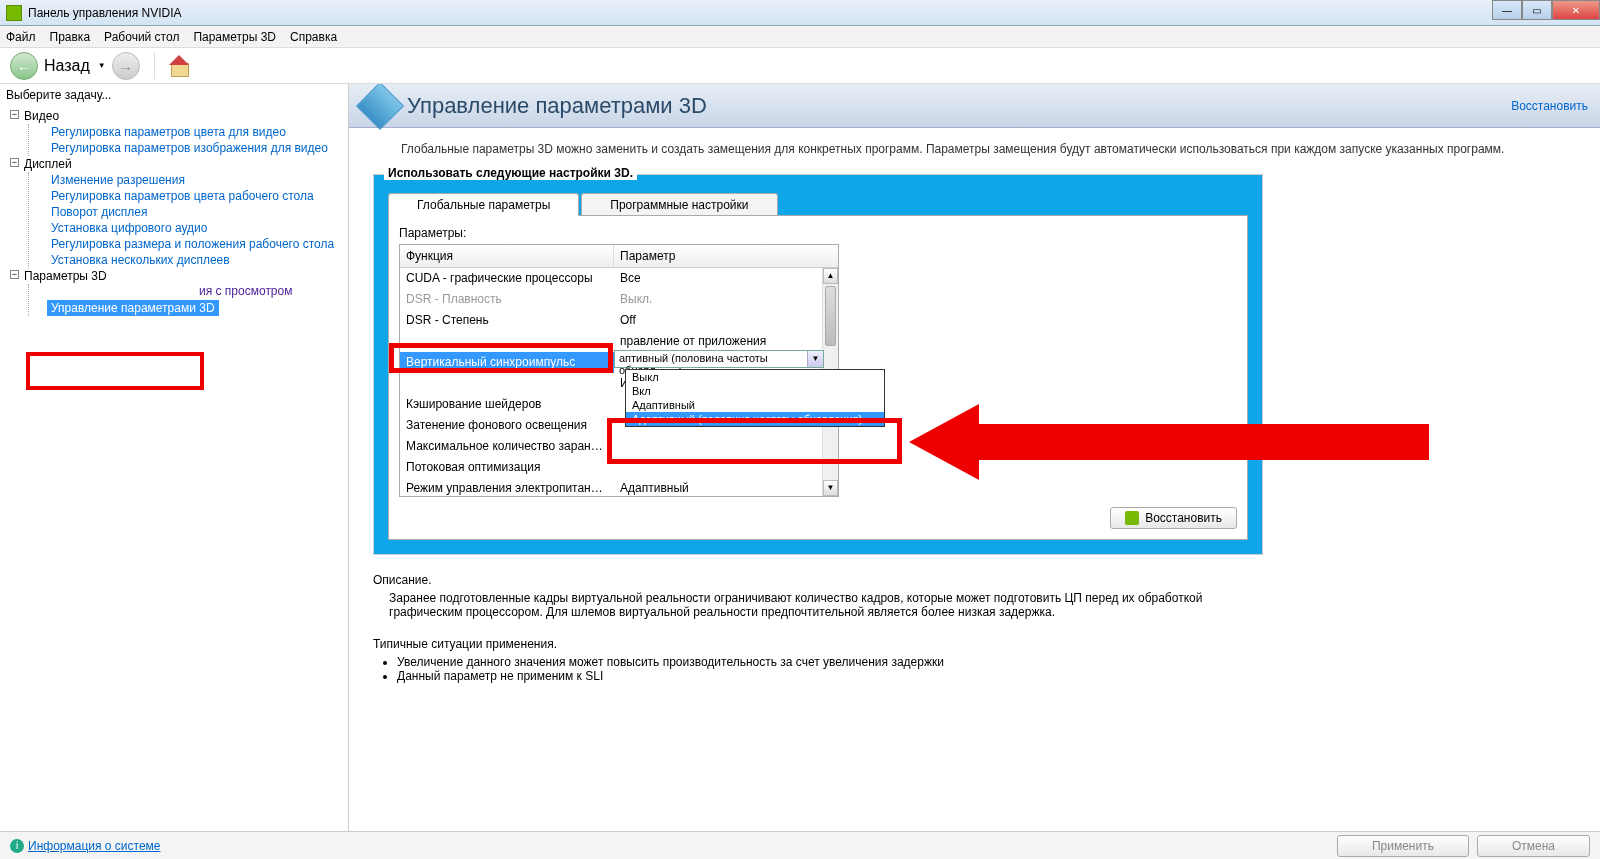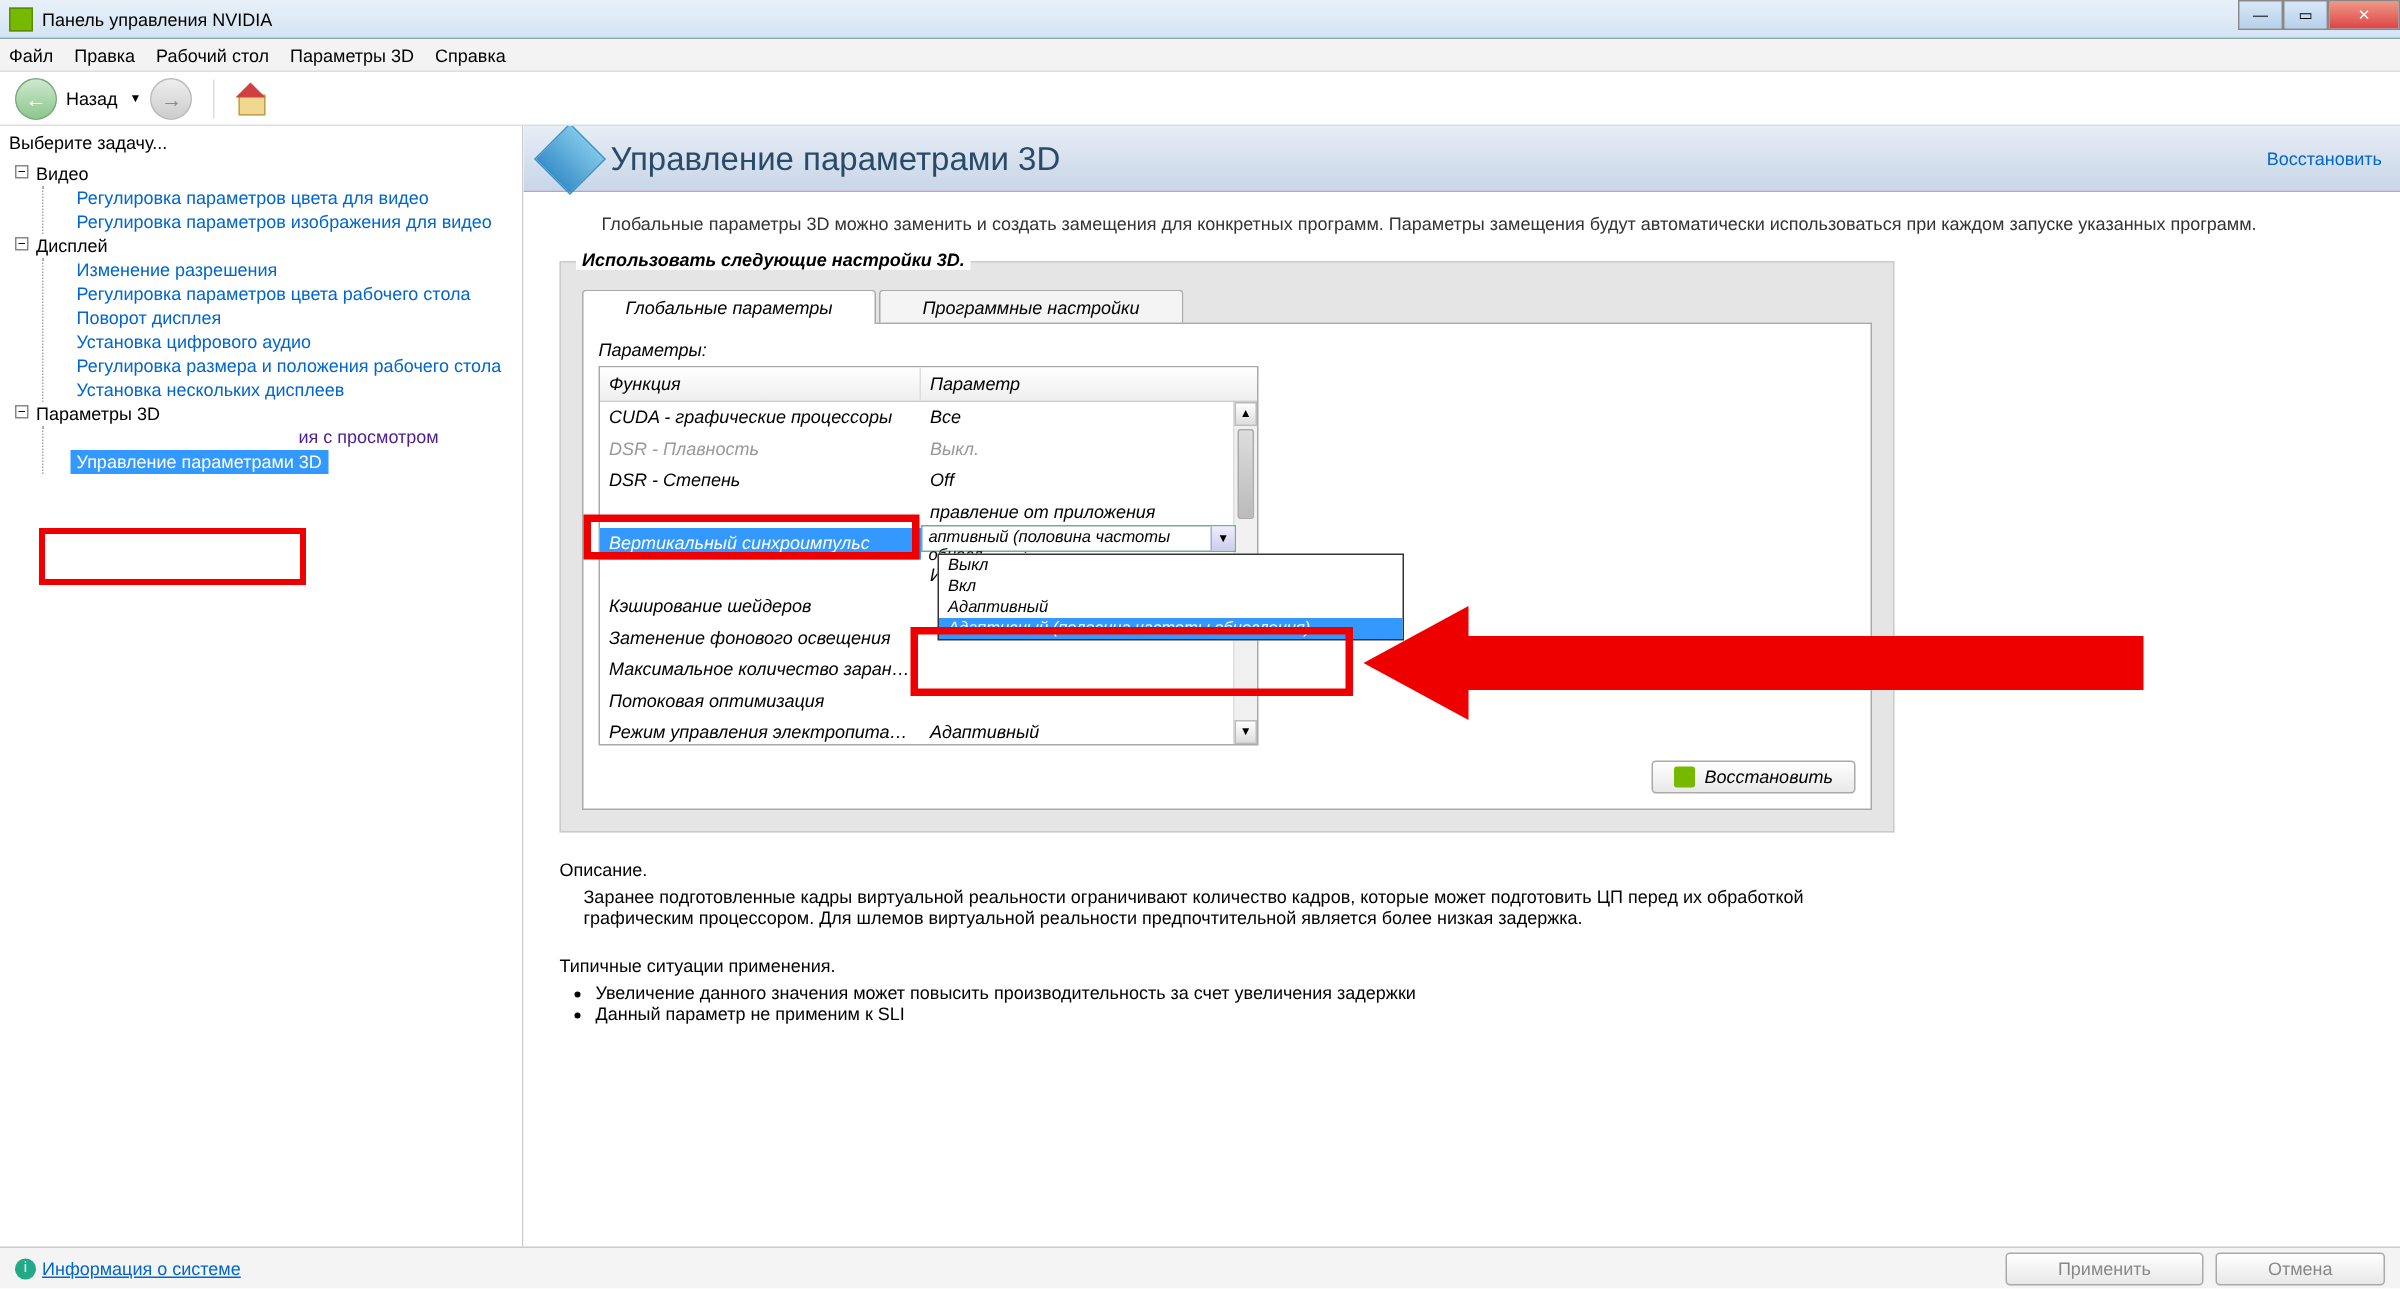--- a/index.html
+++ b/index.html
@@ -16,21 +16,21 @@
 .win-close { background: linear-gradient(#e98,#d44); color: #fff; width: 48px; }
 
 
 .menubar { height: 22px; background: #f3f3f3; border-bottom: 1px solid #ddd; display: flex; align-items: center; padding-left: 6px; gap: 14px; }
 .menubar span { cursor: pointer; }
 
 
 .navbar { height: 36px; border-bottom: 1px solid #ddd; display: flex; align-items: center; padding-left: 10px; gap: 6px; }
 .nav-circle { width: 28px; height: 28px; border-radius: 50%; background: linear-gradient(#cfe8cf,#8cc68c); border: 1px solid #7a7; display: flex; align-items: center; justify-content: center; color: #fff; font-size: 14px; }
 .nav-circle.fwd { background: linear-gradient(#eee,#ccc); color: #888; border-color: #bbb; }
-.nav-back-text { font-size: 12px; }
+.nav-back-text { font-size: 16px; }
 .nav-dd { font-size: 8px; margin-left: 2px; }
 .nav-sep { width: 1px; height: 26px; background: #ddd; margin: 0 8px; }
 .home-icon { width: 20px; height: 18px; position: relative; }
 .home-icon::before { content: ""; position: absolute; top: 6px; left: 2px; width: 16px; height: 12px; background: #f0d890; border: 1px solid #c0a050; }
 .home-icon::after { content: ""; position: absolute; top: -2px; left: 0; width: 0; height: 0; border-left: 10px solid transparent; border-right: 10px solid transparent; border-bottom: 10px solid #d04040; }
 
 
 .main-split { display: flex; height: calc(859px - 26px - 22px - 36px - 28px); }
 .left-pane { width: 349px; border-right: 1px solid #ccc; background: #fff; overflow: auto; }
 .right-pane { flex: 1; background: #fff; position: relative; overflow: hidden; }
@@ -45,21 +45,21 @@
 .tree-leaf { color: #0066cc; cursor: pointer; line-height: 16px; padding-left: 4px; }
 .tree-leaf.sel { background: #3399ff; color: #fff; padding: 0 4px; display: inline-block; }
 .red-box-1 { position: absolute; border: 4px solid #e00; pointer-events: none; }
 
 
 .header-bar { height: 44px; background: linear-gradient(#e6edf5,#c9d6e8); border-bottom: 1px solid #aac; display: flex; align-items: center; padding-left: 14px; position: relative; }
 .header-icon { width: 34px; height: 34px; background: linear-gradient(#7ec6e8,#3a90c8); border: 1px solid #3a90c8; margin-right: 10px; transform: rotate(45deg); }
 .header-title { font-size: 22px; color: #2a4a6a; }
 .restore-link { position: absolute; right: 12px; color: #0066cc; cursor: pointer; font-size: 12px; }
 .intro-text { padding: 14px 24px 10px 52px; font-size: 12px; color: #333; }
-.group-box { margin: 8px 24px 0 24px; border: 1px solid #ccc; background: #e5e5e5; position: relative; padding: 10px 14px 14px 14px; width: 890px; font-style: italic; }
+.group-box { margin: 8px 24px 0 24px; border: 1px solid #ccc; background: #0ea5e9; position: relative; padding: 10px 14px 14px 14px; width: 890px; }
 .group-title { position: absolute; top: -9px; left: 10px; background: #fff; padding: 0 4px; font-weight: bold; font-size: 12px; }
 
 
 .tabs { display: flex; margin-top: 8px; }
 .tab { border: 1px solid #aaa; border-bottom: none; padding: 4px 28px; font-size: 12px; background: #f4f4f4; cursor: pointer; border-top-left-radius: 3px; border-top-right-radius: 3px; margin-right: 2px; }
 .tab.active { background: #fff; position: relative; z-index: 2; }
 .tab-panel { border: 1px solid #aaa; padding: 10px; background: #fff; position: relative; margin-top: -1px; }
 
 .params-label { font-size: 12px; margin-bottom: 4px; }
 .params-table { border: 1px solid #aaa; width: 440px; position: relative; }
@@ -253,21 +253,21 @@
               <div class="scroll-btn" style="position:absolute;bottom:0;left:0;right:0;">▼</div>
             </div>
           </div>
 
           <div class="dropdown-cell" style="left:214px; top:105px; width:210px; height:18px; padding:1px 18px 1px 4px;">
             <span>аптивный (половина частоты обновл</span>
             <div class="dd-btn">▼</div>
           </div>
         </div>
 
-        <div class="dropdown-list" style="left:236px; top:153px; width:311px;">
+        <div class="dropdown-list" style="left:236px; top:153px; width:260px;">
           <div class="opt">Выкл</div>
           <div class="opt">Вкл</div>
           <div class="opt">Адаптивный</div>
           <div class="opt sel">Адаптивный (половина частоты обновления)</div>
         </div>
 
         <div class="restore-btn-row">
           <div class="btn">
             <span class="btn-icon-nv"></span>
             <span>Восстановить</span>

